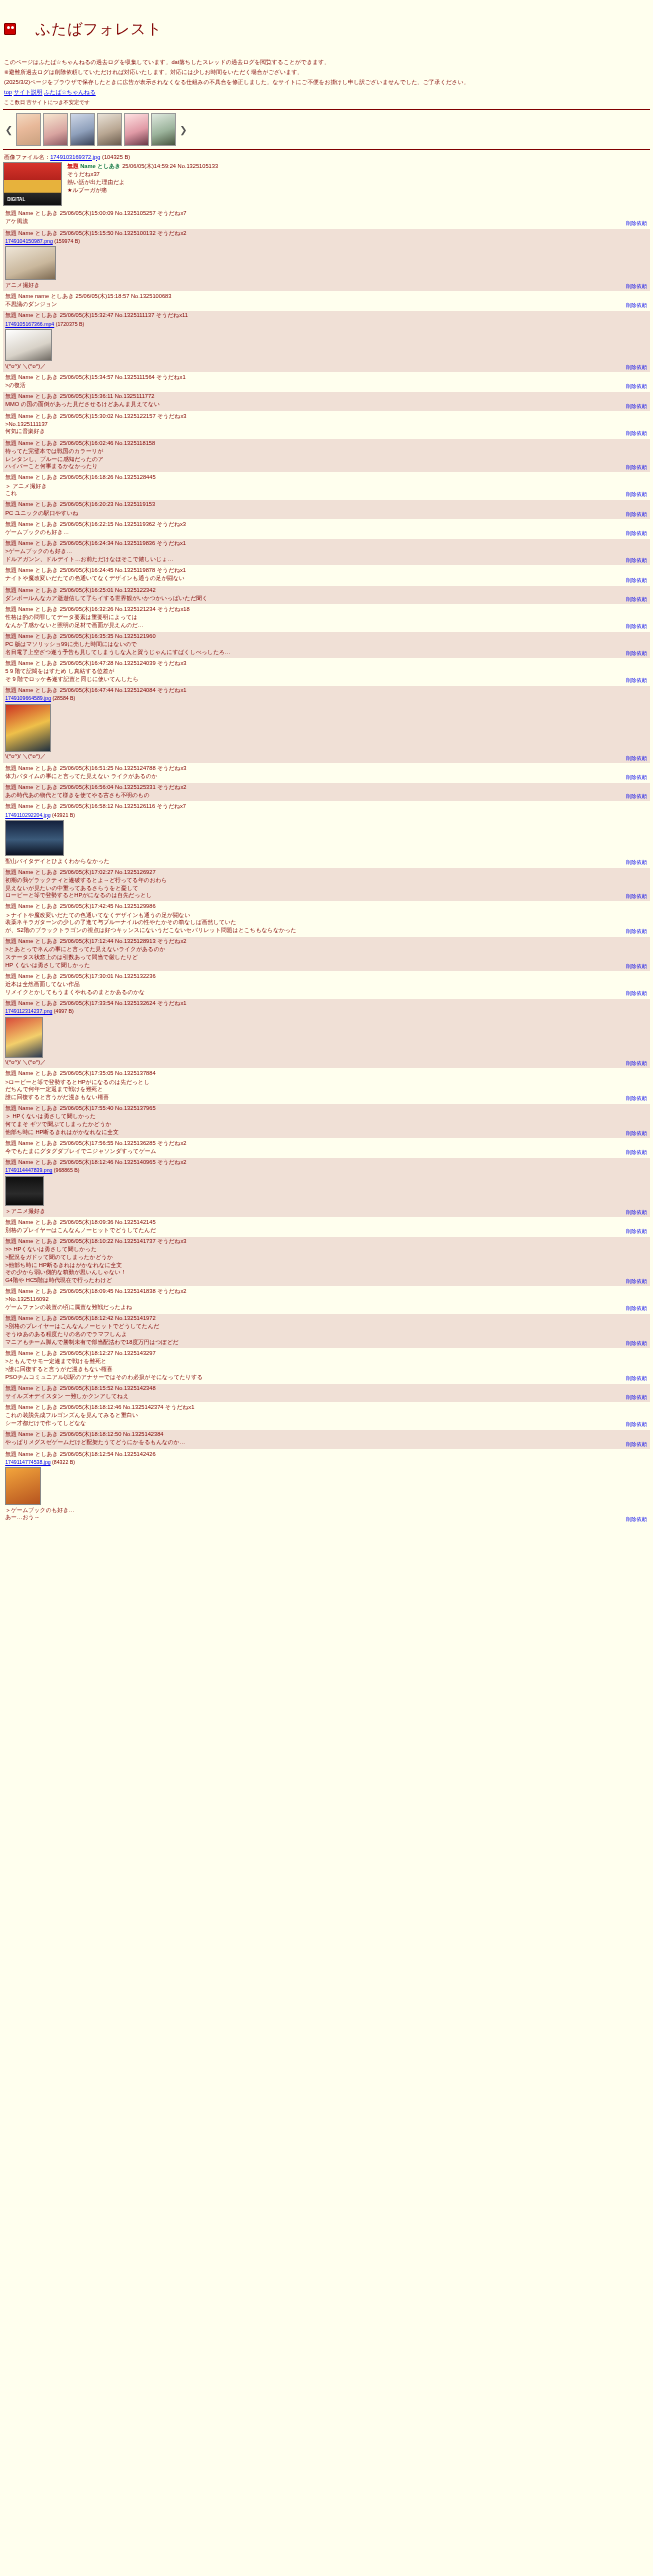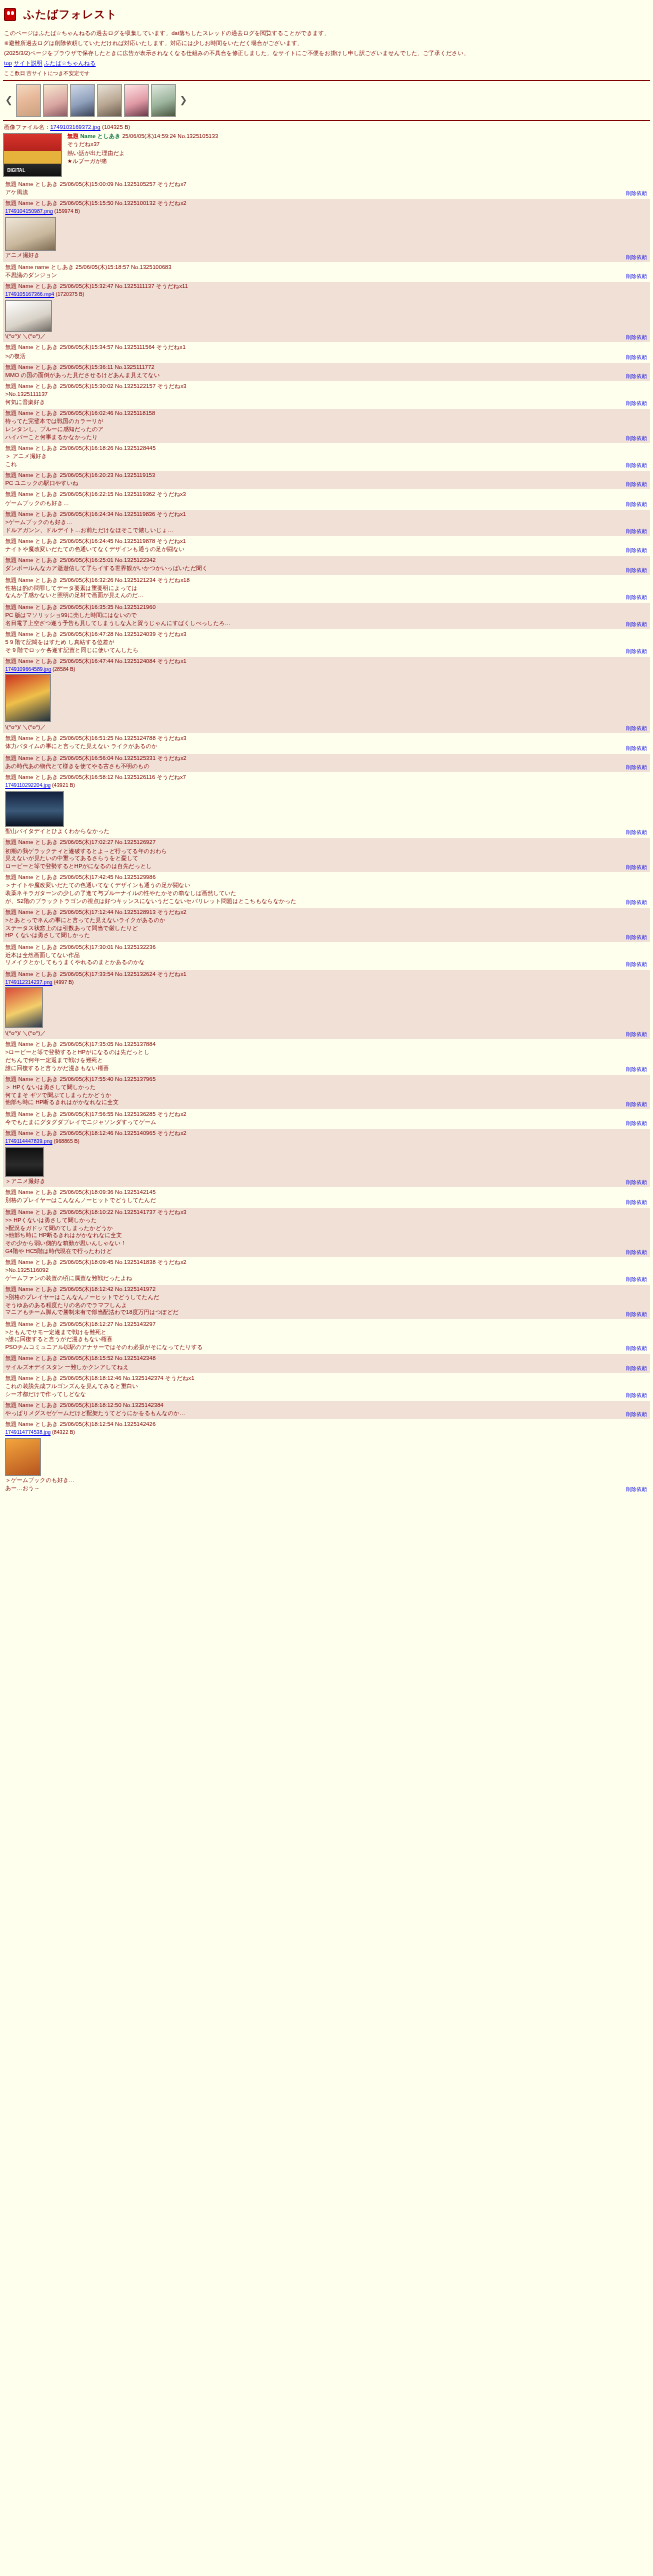--- a/index.html
+++ b/index.html
@@ -12,21 +12,21 @@
     font-size:6.2px;
     line-height:1.35;
   }
   a{color:#0000EE;text-decoration:underline;}
   .wrap{padding:2.1px 3.1px 20.6px 3.1px;}
   
   .site-title{display:flex;align-items:center;gap:3.1px;margin:1px 0 3.1px 1px;}
   .site-logo{width:10.3px;height:10.3px;background:#cc0000;border:0.5px solid #800000;position:relative;border-radius:1px;}
   .site-logo:before{content:"";position:absolute;left:1.5px;top:2.1px;width:3.1px;height:3.1px;background:#fff;border-radius:50%;}
   .site-logo:after{content:"";position:absolute;left:5.7px;top:2.1px;width:3.1px;height:3.1px;background:#fff;border-radius:50%;}
-  .site-title h1{font-size:11px;margin:4px;color:#800000;font-weight:bold;letter-spacing:0.5px;}
+  .site-title h1{font-size:15px;margin:16px;color:#800000;font-weight:normal;letter-spacing:0.5px;}
   .notice{font-size:5.7px;color:#800000;margin:2.1px 1px 3.1px 1px;line-height:1.45;}
   .notice p{margin:0 0 1.5px 0;}
   hr.sep{border:none;border-top:0.5px solid #800000;margin:3.1px 0;}
   .toplinks{font-size:5.7px;margin:2.1px 1px;}
   .subnote{font-size:5.2px;margin:1.5px 1px;color:#800000;}
   
   .ad-strip{display:flex;align-items:center;gap:2.1px;margin:2.1px 1px 3.1px 1px;}
   .ad-arrow{font-size:9.3px;color:#555;padding:0 1px;user-select:none;}
   .ad-thumb{width:23px;height:31px;border:0.5px solid #999;display:block;}
   .ad1{background:linear-gradient(160deg,#f3d9c0 0%,#e8b99a 45%,#caa17f 100%);}

